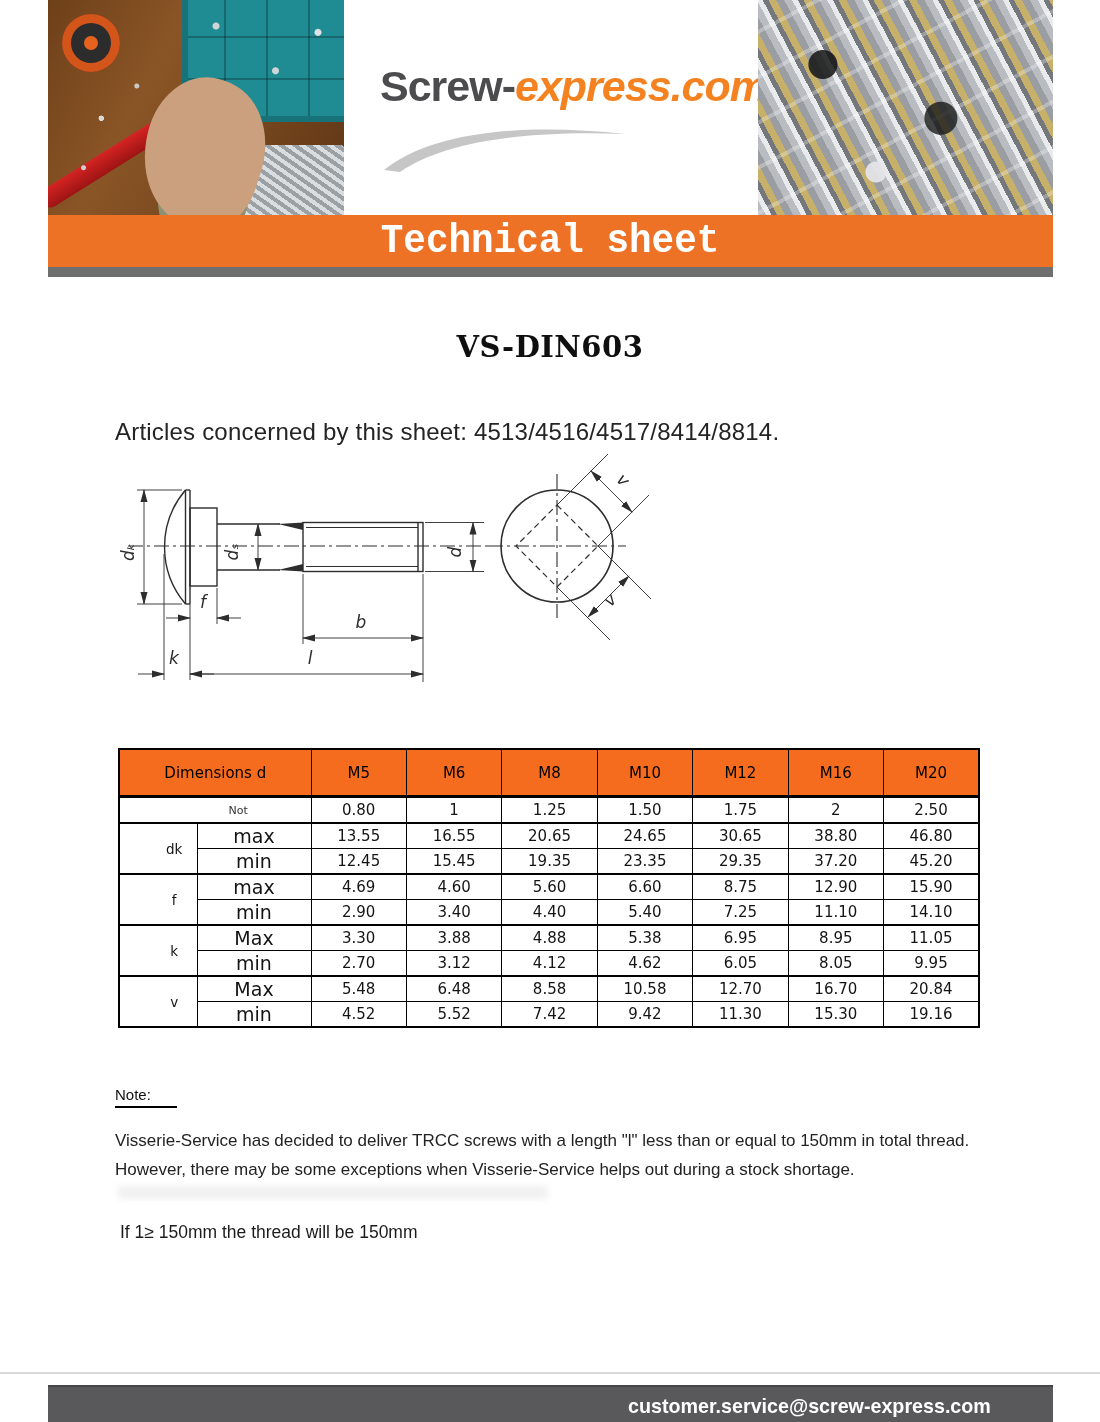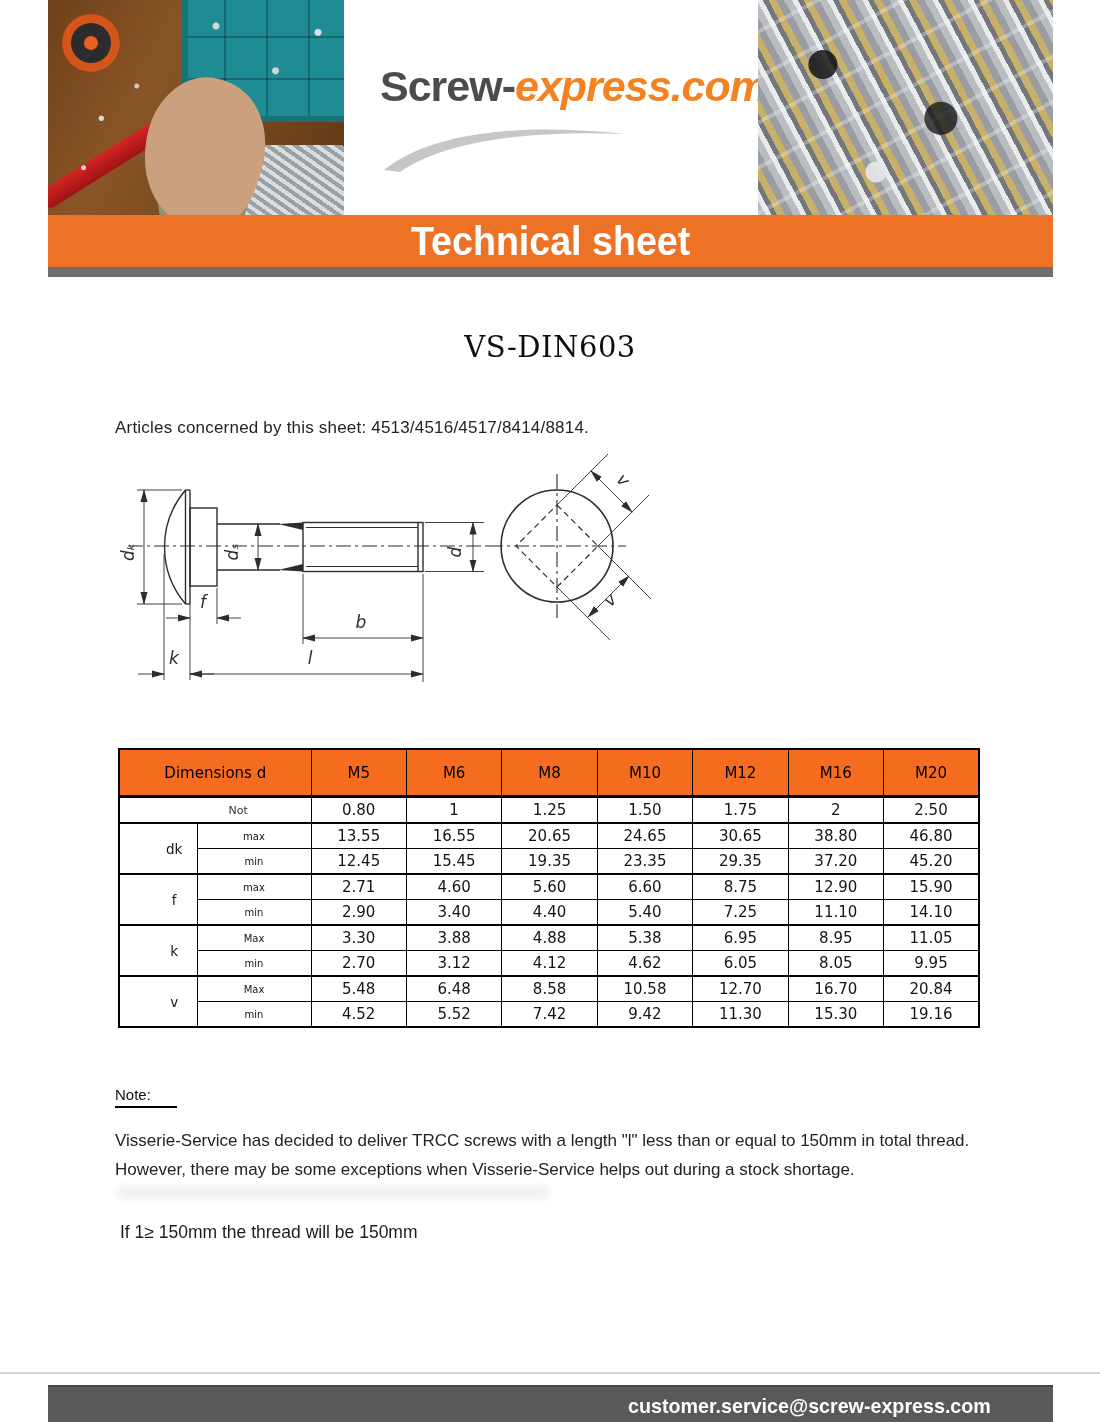--- a/index.html
+++ b/index.html
@@ -44,44 +44,44 @@
      radial-gradient(circle at 12% 78%,#cfcfcf 0 2px,transparent 3px),
      radial-gradient(circle at 60% 86%,#dadada 0 3px,transparent 4px);}
   .logo-wrap{flex:1 1 auto;background:#ffffff;position:relative;}
   .logo-text{position:absolute;left:36px;top:62px;font-size:43px;font-weight:bold;letter-spacing:-1px;white-space:nowrap;}
   .logo-text .p1{color:#4c4c4e;}
   .logo-text .p2{color:#f58220;font-style:italic;}
   .swoosh{position:absolute;left:30px;top:118px;}
 
   
   .banner{position:absolute;left:48px;top:215px;width:1005px;height:52px;background:#ed7226;
-     display:flex;align-items:center;justify-content:center;}
+     display:flex;align-items:center;justify-content:center;font-family:Liberation Mono, monospace;}
   .banner-text{color:#ffffff;font-weight:bold;font-size:40px;transform:scaleX(.94);letter-spacing:0;}
   .gray-divider{position:absolute;left:48px;top:267px;width:1005px;height:10px;background:#6f6f6f;}
 
   
   .doc-title{position:absolute;left:0;top:330px;width:1100px;text-align:center;
-     font-family:"DejaVu Serif","Liberation Serif",serif;font-weight:normal;font-size:29px;letter-spacing:.5px;color:#0f0f0f;}
-  .articles{position:absolute;left:115px;top:418px;font-size:17px;color:#242424;letter-spacing:.2px;}
+     font-family:"DejaVu Serif","Liberation Serif",serif;font-weight:bold;font-size:29px;letter-spacing:.5px;color:#0f0f0f;}
+  .articles{position:absolute;left:115px;top:418px;font-size:24px;color:#242424;letter-spacing:.2px;}
 
   
   .drawing{position:absolute;left:110px;top:452px;width:550px;height:246px;}
   .drawing svg{overflow:visible;}
   .drawing text{font-family:"DejaVu Sans","Liberation Sans",sans-serif;font-style:italic;font-size:17px;fill:#2d2d2d;}
 
   
   .tbl-wrap{position:absolute;left:118px;top:748px;width:862px;}
   table.dims{border-collapse:collapse;width:100%;table-layout:fixed;
      font-family:"DejaVu Sans","Liberation Sans",sans-serif;}
   table.dims td,table.dims th{border:1px solid #000;text-align:center;padding:0;height:24px;
      font-size:15px;color:#141414;font-weight:normal;overflow:hidden;}
   table.dims th{background:#f66c1e;height:45px;color:#000000;font-size:15px;border-bottom:3px solid #000;}
   table.dims .not-label{font-size:11px;color:#333;padding-left:46px;}
   table.dims .dim-letter{font-size:13.5px;padding-left:32px;}
-  table.dims .mm{font-size:10px;}
+  table.dims .mm{font-size:19px;}
   table.dims tr.group-start td{border-top:2px solid #000;}
   table.dims{border:2px solid #000;}
 
   
   .note-head{position:absolute;left:115px;top:1086px;font-size:15px;color:#111;
      border-bottom:2.5px solid #000;padding:0 26px 3px 0;}
   .note-par{position:absolute;left:115px;top:1126px;width:858px;font-size:17px;line-height:29px;color:#222;}
   .ghost{position:absolute;left:118px;top:1186px;width:430px;height:13px;background:#bfbfbf;opacity:.22;filter:blur(3px);}
   .thread-rule{position:absolute;left:120px;top:1222px;font-size:17.5px;color:#1c1c1c;}
 
@@ -268,21 +268,21 @@
             <td>15.45</td>
             <td>19.35</td>
             <td>23.35</td>
             <td>29.35</td>
             <td>37.20</td>
             <td>45.20</td>
           </tr>
           <tr class="group-start">
             <td rowspan="2" class="dim-letter">f</td>
             <td class="mm">max</td>
-            <td>2.71</td>
+            <td>4.69</td>
             <td>4.60</td>
             <td>5.60</td>
             <td>6.60</td>
             <td>8.75</td>
             <td>12.90</td>
             <td>15.90</td>
           </tr>
           <tr>
             <td class="mm">min</td>
             <td>2.90</td>

